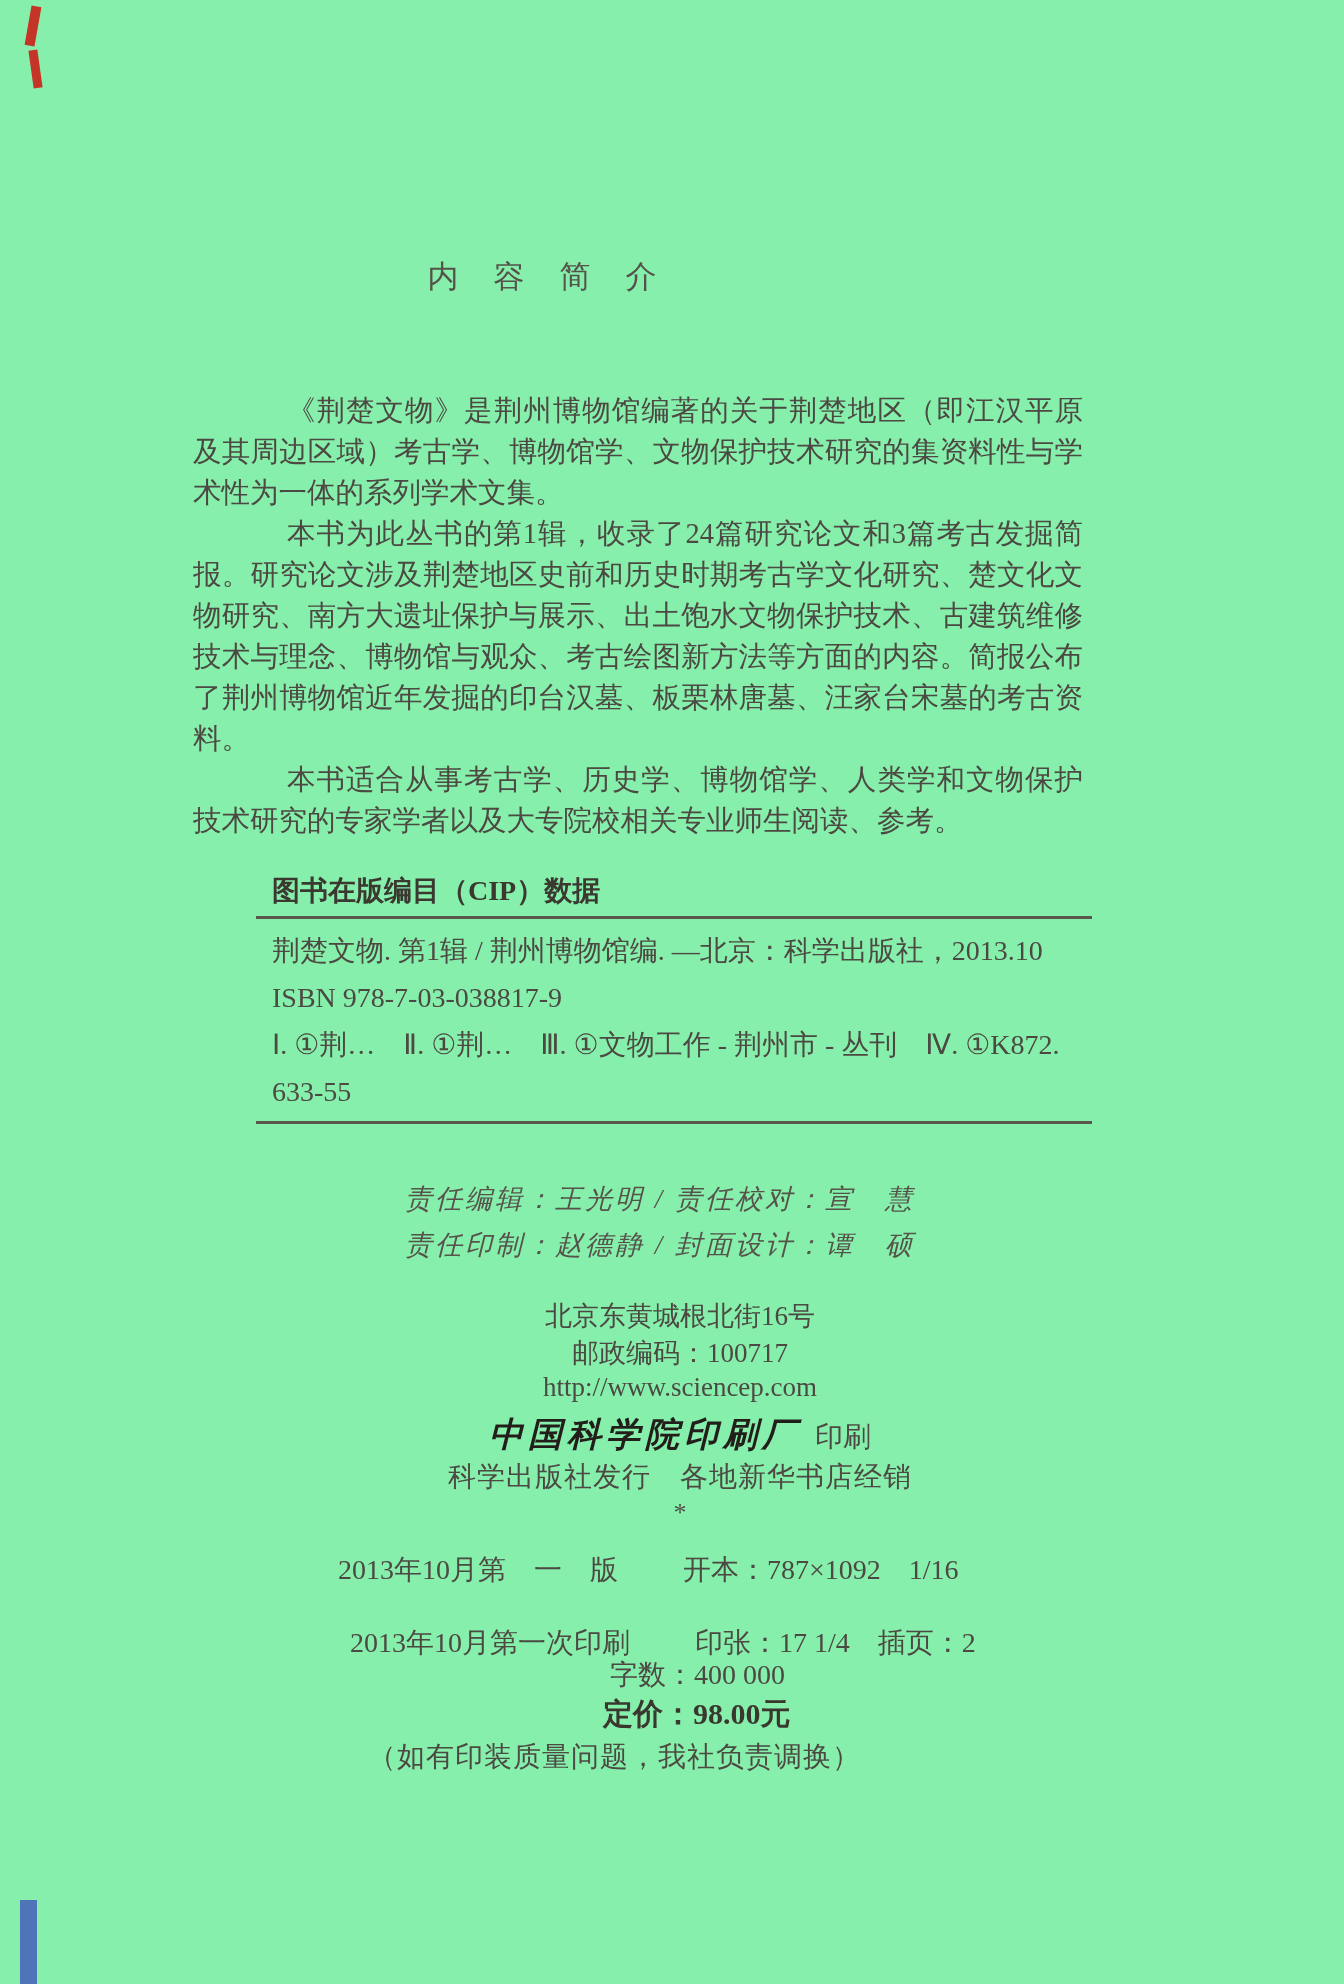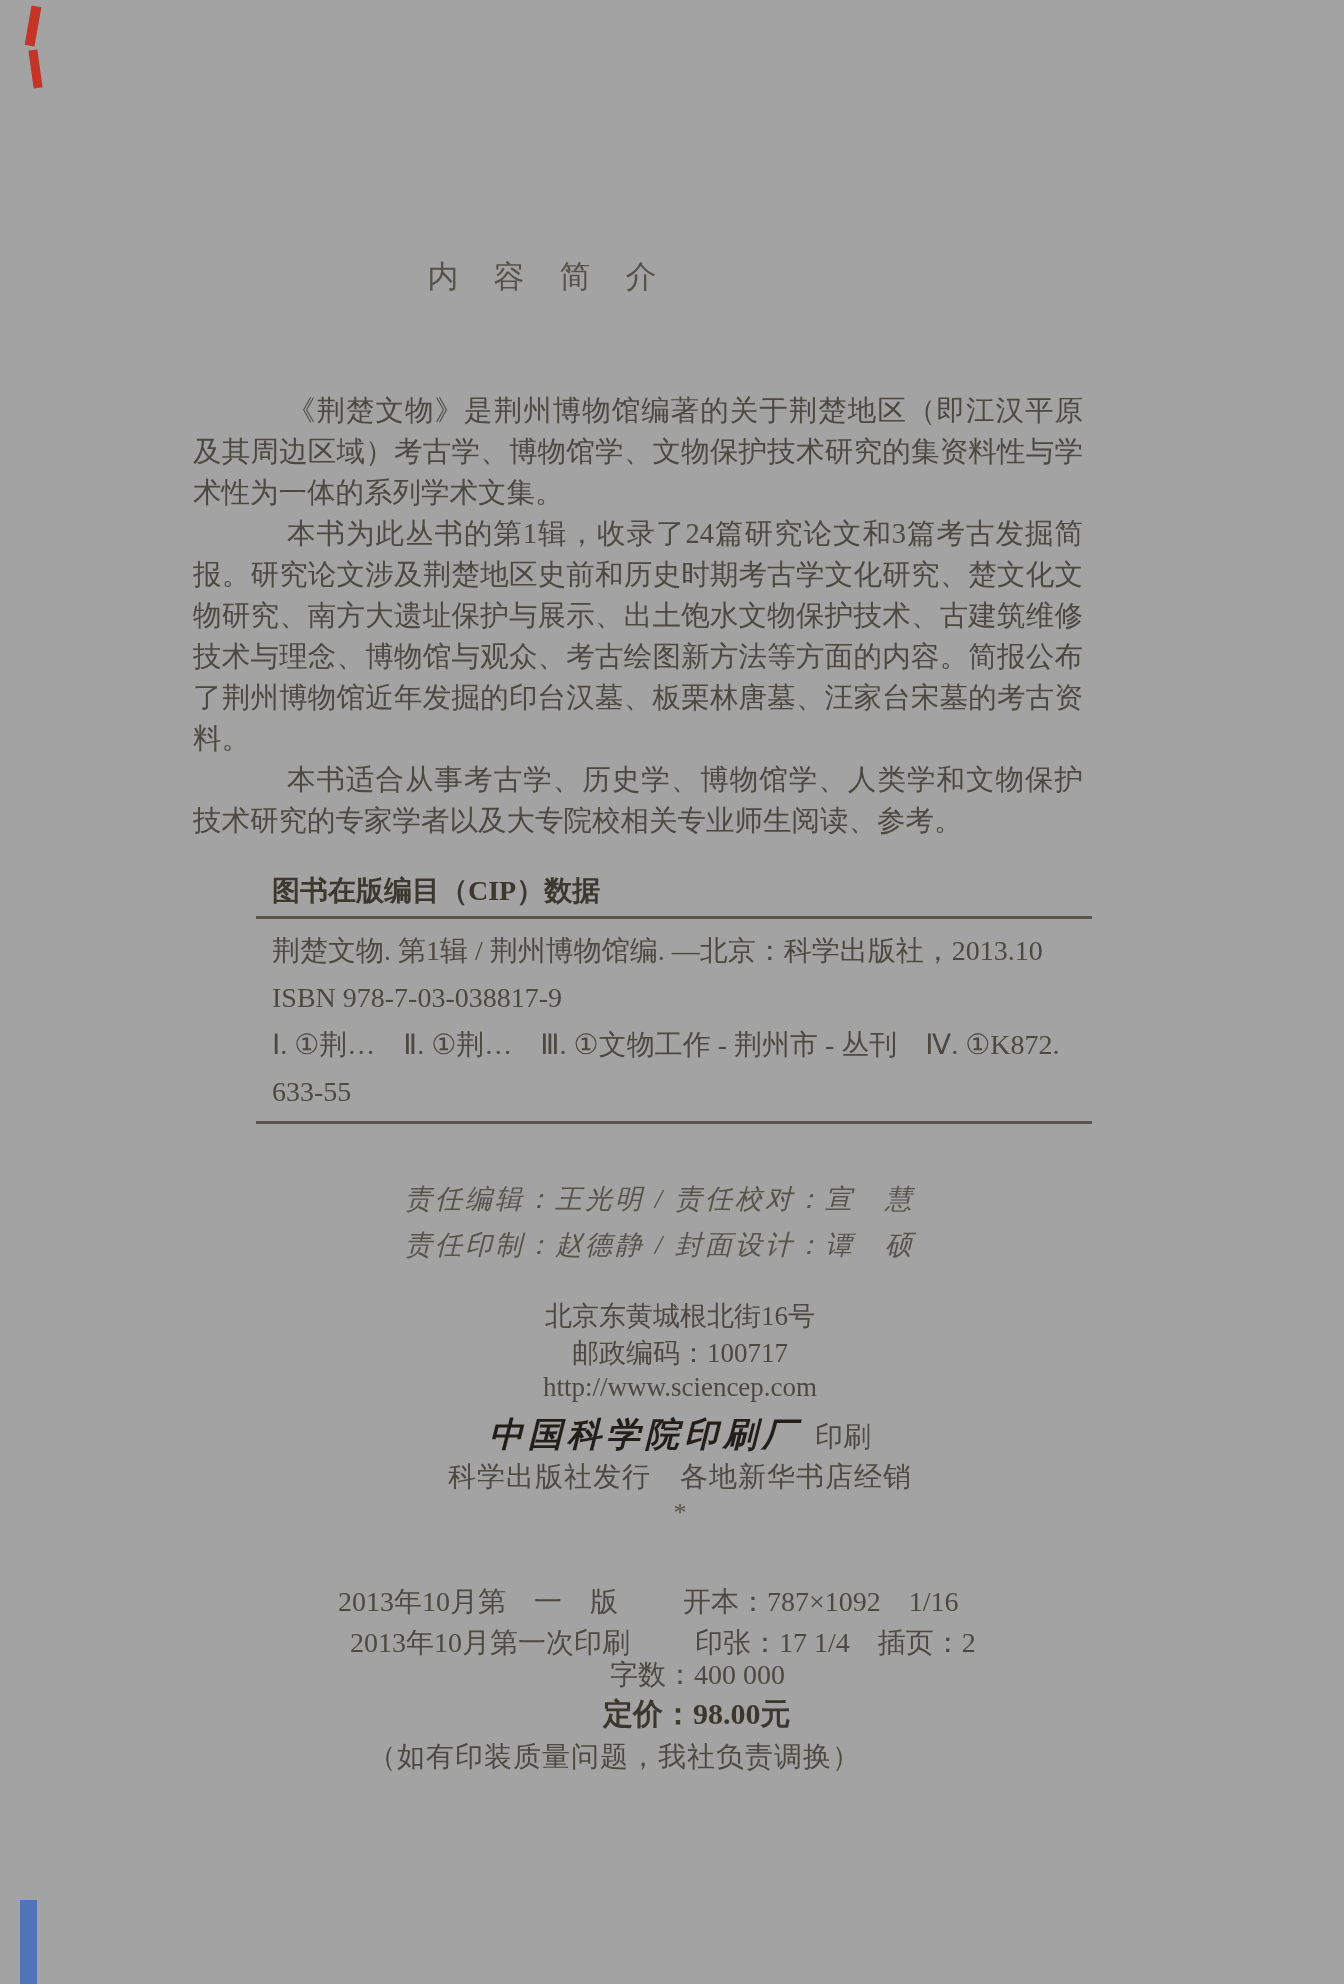--- a/index.html
+++ b/index.html
@@ -1,20 +1,20 @@
 <!DOCTYPE html>
 <html><head>
 <meta charset="utf-8">
 <style>
   html,body{margin:0;padding:0;background:#e8e8e6;}
   .page{
     position:relative;
     width:1344px;height:1984px;
     margin:0 auto;
-    background:#a3a3a3;
+    background:#86efac;
     font-family:"Liberation Serif", serif;
     color:#4c4942;
     overflow:hidden;
   }
   .artifact{position:absolute;}
   .red-a{left:28px;top:6px;width:10px;height:40px;background:#c53527;transform:rotate(10deg);}
   .red-b{left:31px;top:50px;width:9px;height:38px;background:#c53527;transform:rotate(-8deg);}
   .blue-a{left:20px;top:1900px;width:17px;height:84px;background:#4f74b8;}
 
   
@@ -55,21 +55,21 @@
   .printer-line{height:46px;}
   .printer-logo{font-size:34px;font-weight:900;font-style:italic;letter-spacing:5px;color:#221f1a;}
   .printer-suffix{font-size:28px;margin-left:14px;}
   .pub-dist{font-size:28px;height:40px;letter-spacing:1px;}
   .pub-star{font-size:26px;height:36px;color:#55524a;}
 
   
   .ed-row{position:absolute;font-size:28px;color:#4c4942;}
   .ed-row .l{position:absolute;left:338px;top:0;white-space:pre;}
   .ed-row .r{position:absolute;left:683px;top:0;white-space:pre;}
-  .ed-row1{top:1583px;left:0;width:1071px;height:40px;}
+  .ed-row1{top:1551px;left:0;width:1071px;height:40px;}
   .ed-row2{top:1624px;left:12px;width:1344px;height:40px;}
   .ed-words{position:absolute;left:610px;top:1656px;font-size:28px;white-space:pre;}
   .ed-price{position:absolute;left:603px;top:1694px;font-size:30px;font-weight:700;color:#3a372e;white-space:pre;text-align:right;}
   .ed-note{position:absolute;left:368px;top:1738px;font-size:28px;letter-spacing:1px;white-space:pre;}
 </style>
 </head>
 <body>
 
 <div class="page">
 

